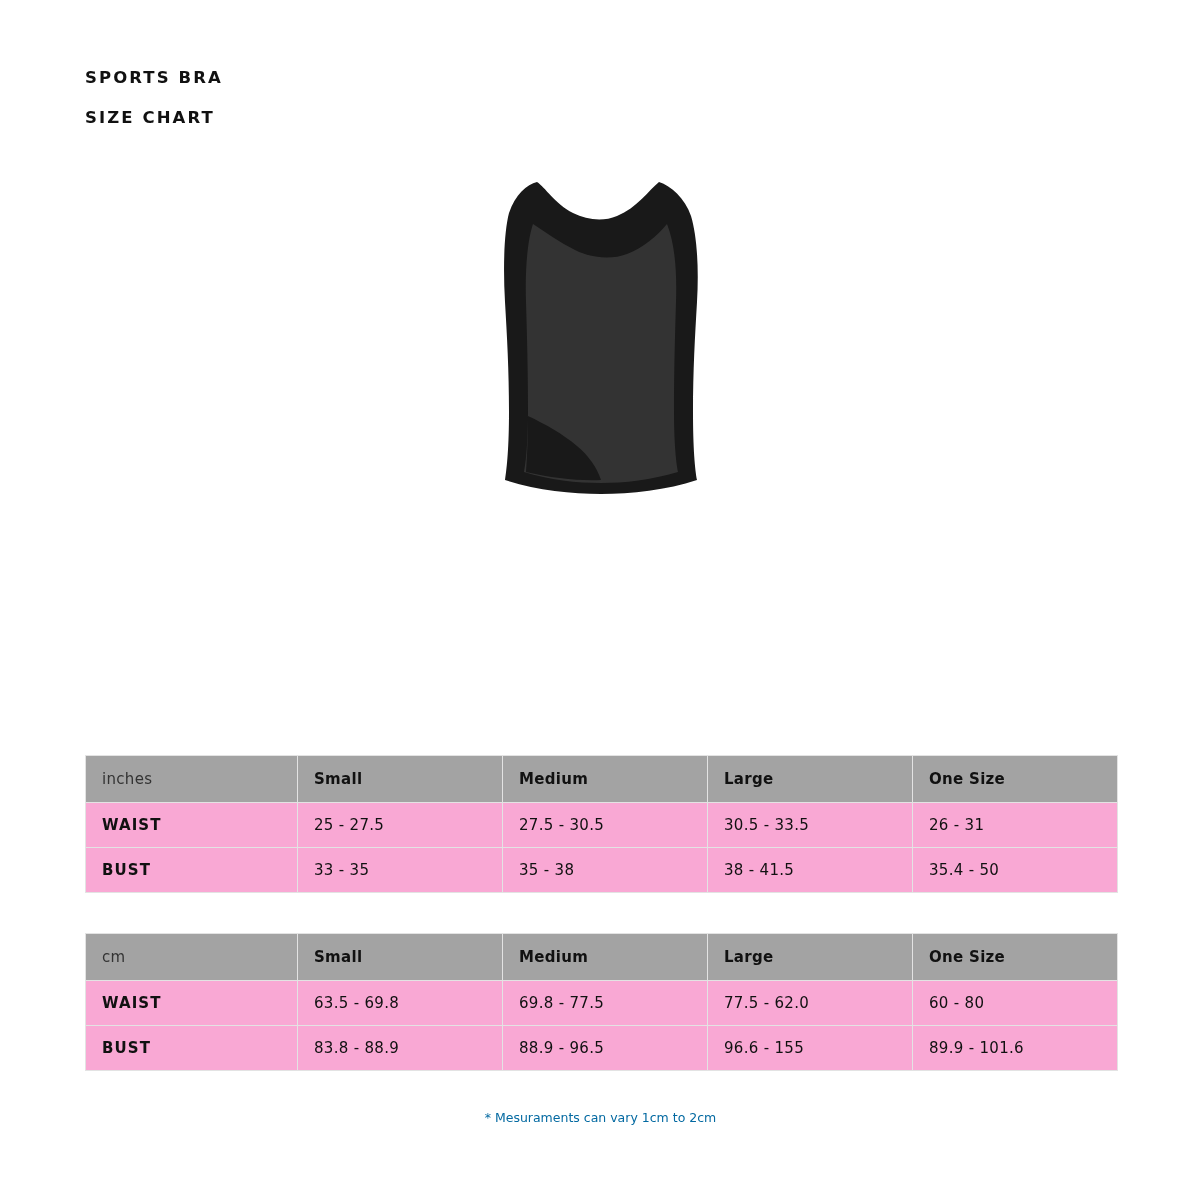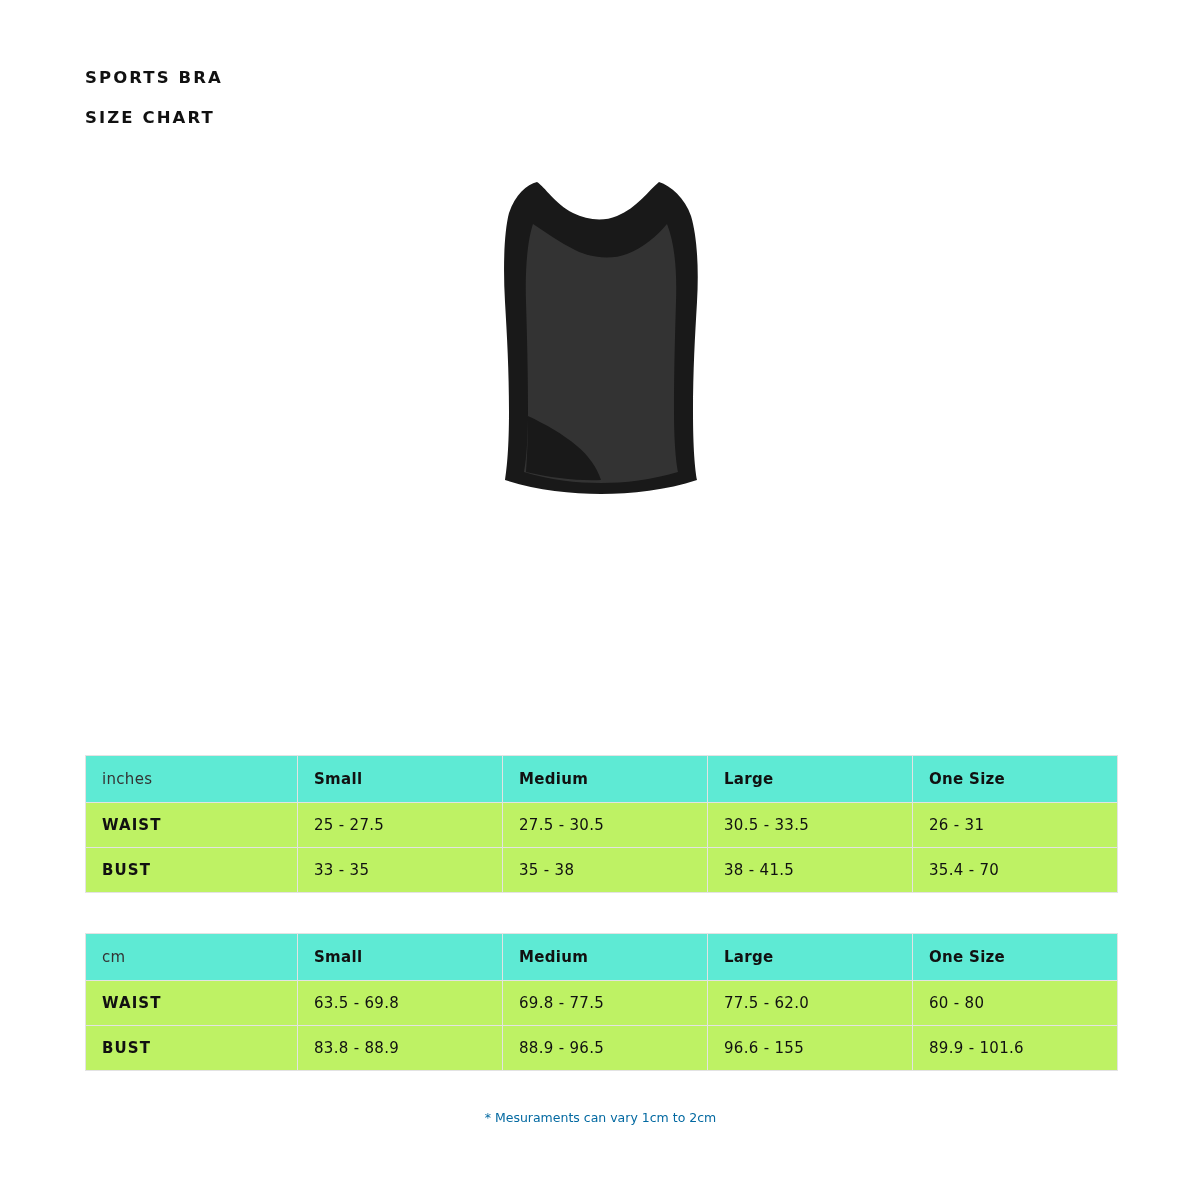--- a/index.html
+++ b/index.html
@@ -56,39 +56,39 @@
     margin-top: 40px;
     padding-left: 11px;
   }
   table.size-table col.c0 { width: 212px; }
   table.size-table col.c1 { width: 205px; }
   table.size-table col.c2 { width: 205px; }
   table.size-table col.c3 { width: 205px; }
   table.size-table col.c4 { width: 205px; }
 
   table.size-table thead th {
-    background: #5eead4;
+    background: #a3a3a3;
     font-size: 15px;
     font-weight: bold;
     text-align: left;
     padding: 14px 16px;
     border: 1px solid #e3e3e3;
     color: #111111;
     letter-spacing: 0.3px;
   }
   table.size-table thead th.unit {
     font-weight: normal;
     color: #333333;
   }
   table.size-table tbody td {
     font-size: 15px;
     padding: 13px 16px;
     border: 1px solid #e3e3e3;
     color: #111111;
-    background: #bef264;
+    background: #f9a8d4;
     letter-spacing: 0.3px;
   }
   table.size-table tbody td.rowlabel {
     font-weight: bold;
     letter-spacing: 1.1px;
   }
   .footnote {
     position: absolute;
     left: 0;
     top: 1110px;
@@ -141,21 +141,21 @@
           <td>25 - 27.5</td>
           <td>27.5 - 30.5</td>
           <td>30.5 - 33.5</td>
           <td>26 - 31</td>
         </tr>
         <tr>
           <td class="rowlabel">BUST</td>
           <td>33 - 35</td>
           <td>35 - 38</td>
           <td>38 - 41.5</td>
-          <td>35.4 - 70</td>
+          <td>35.4 - 50</td>
         </tr>
       </tbody>
     </table>
 
     <table class="size-table">
       <colgroup>
         <col class="c0">
           <col class="c1">
           <col class="c2">
           <col class="c3">

